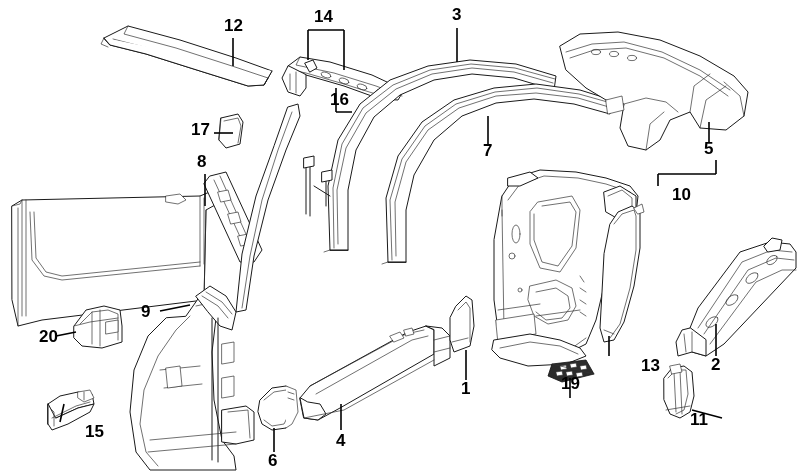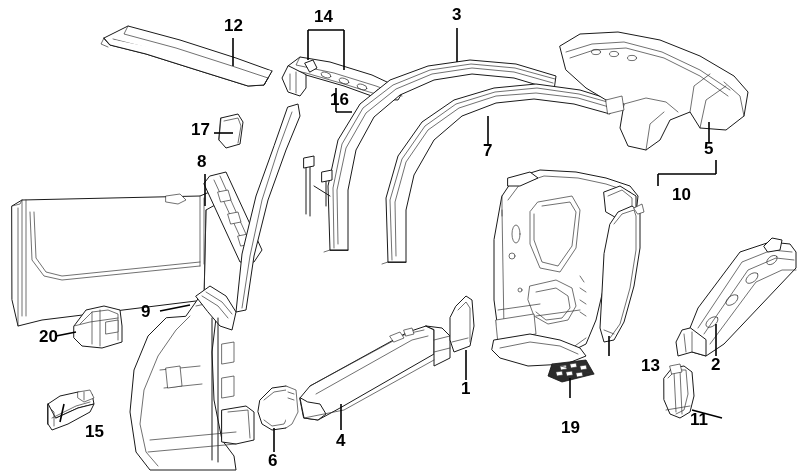--- a/index.html
+++ b/index.html
@@ -298,16 +298,16 @@
 <div class="lbl" style="left:197px;top:153px;">8</div>
 <div class="lbl" style="left:141px;top:303px;">9</div>
 <div class="lbl" style="left:672px;top:186px;">10</div>
 <div class="lbl" style="left:690px;top:411px;">11</div>
 <div class="lbl" style="left:224px;top:17px;">12</div>
 <div class="lbl" style="left:600px;top:357px;margin-left:41px;">13</div>
 <div class="lbl" style="left:314px;top:8px;text-align:center;">14</div>
 <div class="lbl" style="left:49px;top:423px;margin-left:36px;">15</div>
 <div class="lbl" style="left:330px;top:91px;">16</div>
 <div class="lbl" style="left:191px;top:121px;">17</div>
-<div class="lbl" style="left:561px;top:419px;">19</div>
+<div class="lbl" style="left:561px;top:375px;">19</div>
 <div class="lbl" style="left:27px;top:328px;margin-left:12px;">20</div>
 
 </div>
 
 </body></html>

